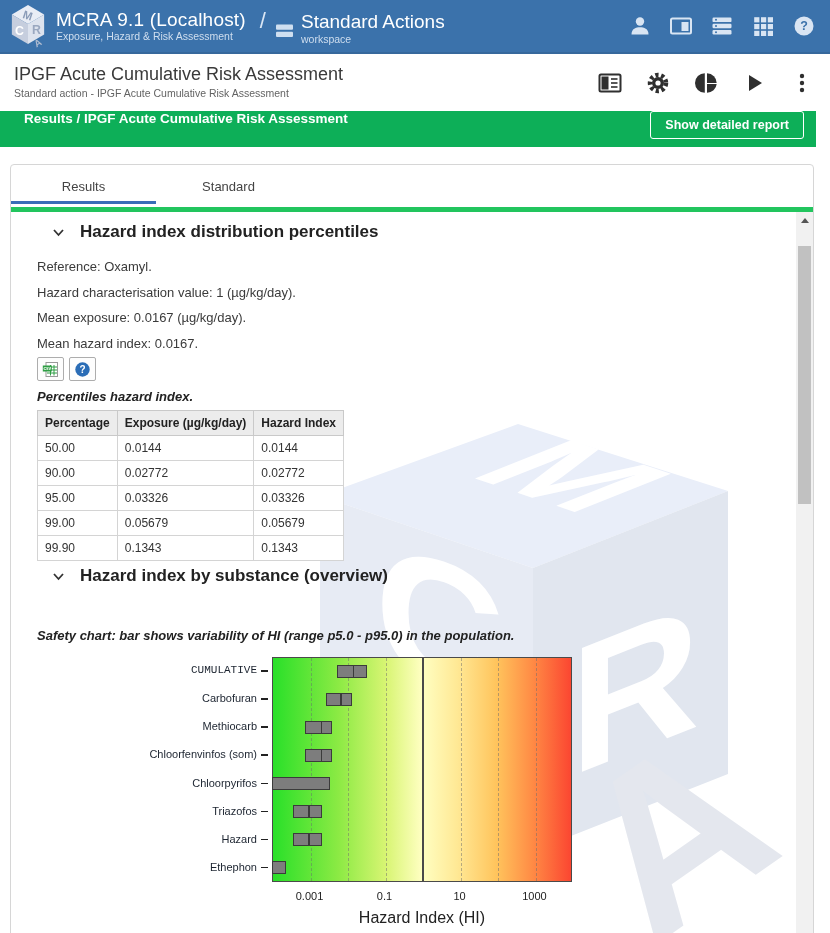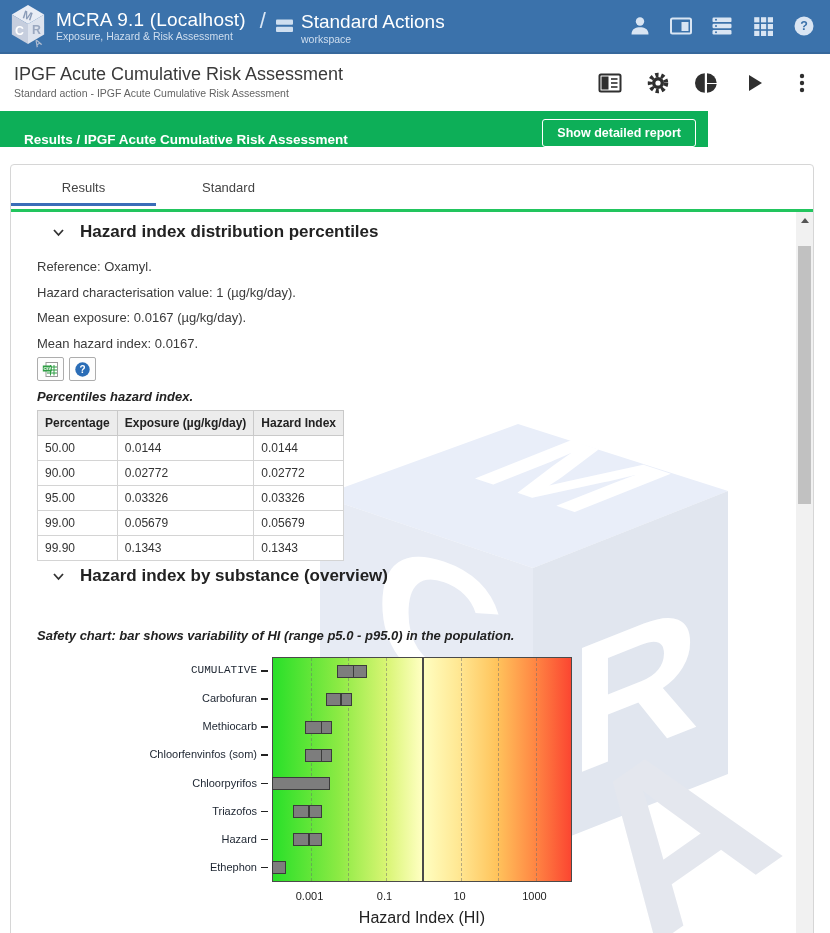--- a/index.html
+++ b/index.html
@@ -7,49 +7,49 @@
     font-family:"Liberation Sans",sans-serif;position:relative}
 
   
   .topbar{position:absolute;left:0;top:0;width:830px;height:54px;background:#3b72ab;
     display:flex;align-items:center;border-bottom:2px solid #36689c}
   .brand{margin-left:9px;display:flex;align-items:center}
   .brand-text{margin-left:9px;color:#fff;line-height:1.05}
   .app-title{font-size:19px;letter-spacing:.2px}
   .app-sub{font-size:10.5px;color:#cfdeef;margin-top:2px}
   .sep{color:#dbe7f5;font-size:22px;margin:0 10px 10px 14px;font-weight:400}
-  .ws{display:flex;align-items:flex-start;margin-top:5px}
+  .ws{display:flex;align-items:center;margin-top:5px}
   .ws-icon{margin-top:6px}
   .ws-text{margin-left:7px;color:#fff;line-height:1.05}
   .ws-title{font-size:19px}
   .ws-sub{font-size:10.5px;color:#cfdeef;margin-top:2px}
   .topbar-icons{margin-left:auto;display:flex;align-items:center;gap:17px;margin-right:14px}
   .tb-icon{width:24px;height:24px;display:flex;align-items:center;justify-content:center;cursor:pointer}
 
   
   .action-header{position:absolute;left:0;top:54px;width:830px;height:57px;background:#fff;
     display:flex;align-items:center}
   .ah-text{margin-left:14px;line-height:1.1}
   .ah-title{font-size:18px;color:#3a3a3a}
   .ah-sub{font-size:10.5px;color:#636363;margin-top:3px}
   .ah-icons{margin-left:auto;margin-right:16px;display:flex;align-items:center;gap:24px}
   .ah-icon{width:24px;height:24px;display:flex;align-items:center;justify-content:center;cursor:pointer}
 
   
-  .green-bar{position:absolute;left:0;top:111px;width:708px;height:36px;background:#0daf58;
-    display:flex;align-items:flex-end;color:#fff}
+  .green-bar{position:absolute;left:0;top:111px;width:816px;height:36px;background:#0daf58;
+    display:flex;align-items:flex-start;color:#fff}
   .gb-text{margin-left:24px;font-size:13.5px;font-weight:bold}
   .gb-btn{margin-left:auto;margin-right:12px;background:transparent;border:1px solid #fff;
     border-radius:3px;color:#fff;font-size:12.5px;font-weight:bold;padding:6px 14px;cursor:pointer;
     font-family:"Liberation Sans",sans-serif}
 
   
   .container{position:absolute;left:10px;top:164px;width:804px;height:780px;
     border:1px solid #d6d6d6;border-radius:4px;background:#fff}
-  .tabbar{height:47px;display:flex;border-bottom:3px solid #22c55e;position:relative}
+  .tabbar{height:47px;display:flex;border-bottom:5px solid #22c55e;position:relative}
   .tab{width:145px;display:flex;align-items:center;justify-content:center;font-size:13px;
     color:#444;position:relative;cursor:pointer}
   .tab.active::after{content:"";position:absolute;left:0;right:0;bottom:3px;height:3px;background:#3a6db8}
 
   .scroll-area{position:absolute;left:0;top:47px;width:785px;height:726px;overflow:hidden;background:#fff}
 
   
   .scrollbar{position:absolute;right:0;top:47px;width:17px;height:726px;background:#f1f1f1}
   .sb-arrow{height:17px;display:flex;align-items:center;justify-content:center;cursor:pointer}
   .sb-arrow span{width:0;height:0;border-left:4px solid transparent;border-right:4px solid transparent;

